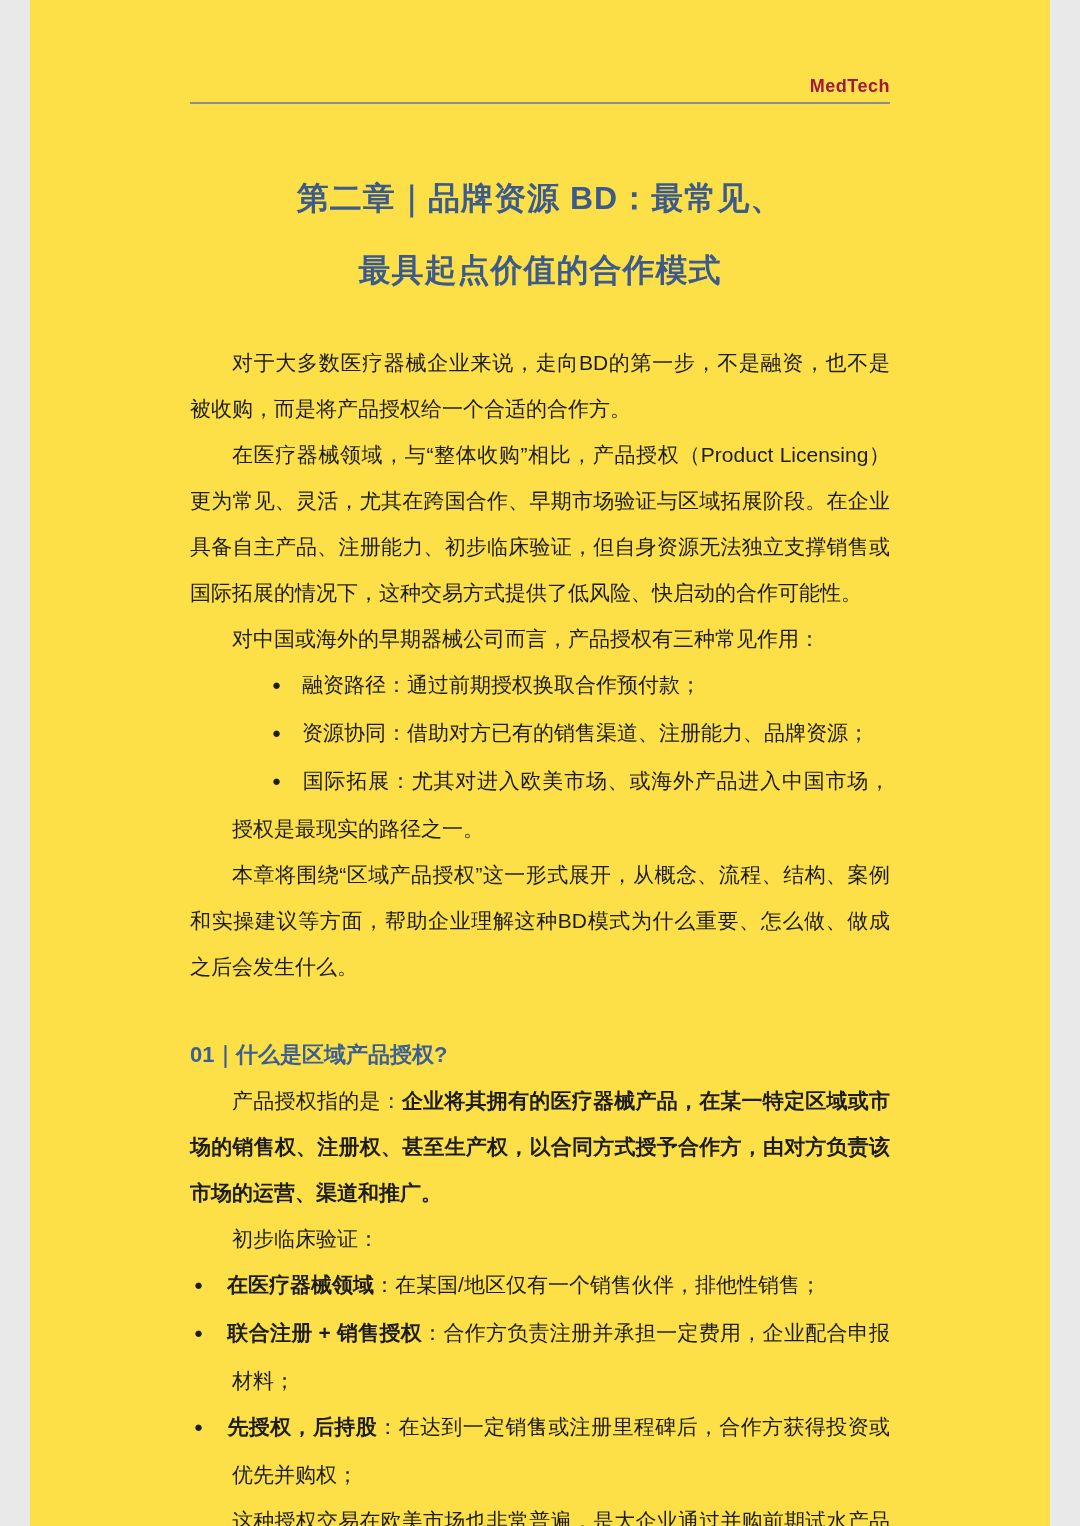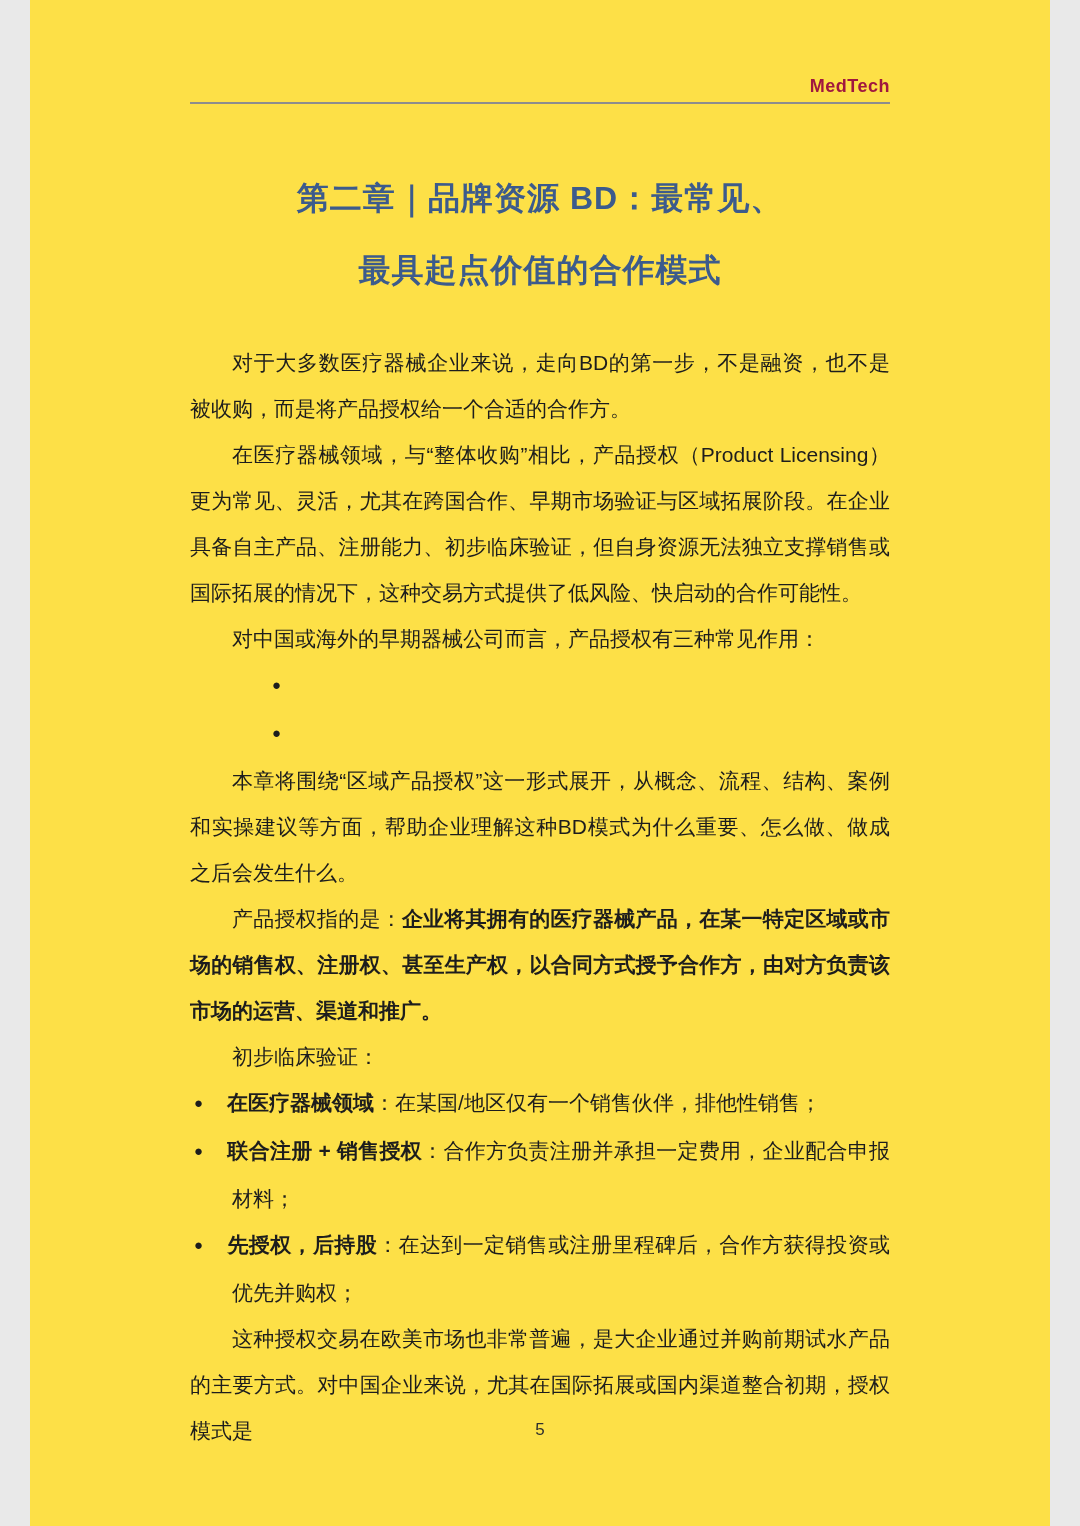--- a/index.html
+++ b/index.html
@@ -105,26 +105,28 @@
 
     <div class="body">
 
       <p class="para ind">对于大多数医疗器械企业来说，走向BD的第一步，不是融资，也不是被收购，而是将产品授权给一个合适的合作方。</p>
 
       <p class="para ind">在医疗器械领域，与“整体收购”相比，产品授权（Product Licensing）更为常见、灵活，尤其在跨国合作、早期市场验证与区域拓展阶段。在企业具备自主产品、注册能力、初步临床验证，但自身资源无法独立支撑销售或国际拓展的情况下，这种交易方式提供了低风险、快启动的合作可能性。</p>
 
       <p class="para ind">对中国或海外的早期器械公司而言，产品授权有三种常见作用：</p>
 
       <ul class="bullets bullets-inner">
-        <li><span class="mk"></span></li>
-        <li><span class="mk"></span></li>
+        <li><span class="mk"></span><span>融资路径：通过前期授权换取合作预付款；</span></li>
+        <li><span class="mk"></span><span>资源协同：借助对方已有的销售渠道、注册能力、品牌资源；</span></li>
+        <li><span class="mk"></span><span>国际拓展：尤其对进入欧美市场、或海外产品进入中国市场，授权是最现实的路径之一。</span></li>
       </ul>
 
       <p class="para ind">本章将围绕“区域产品授权”这一形式展开，从概念、流程、结构、案例和实操建议等方面，帮助企业理解这种BD模式为什么重要、怎么做、做成之后会发生什么。</p>
 
+      <h2 class="sec-heading">01｜什么是区域产品授权?</h2>
 
       <p class="para ind"><span>产品授权指的是：</span><span class="b">企业将其拥有的医疗器械产品，在某一特定区域或市场的销售权、注册权、甚至生产权，以合同方式授予合作方，由对方负责该市场的运营、渠道和推广。</span></p>
 
       <p class="para ind">初步临床验证：</p>
 
       <ul class="bullets bullets-outer">
         <li><span class="mk"></span><span class="b">在医疗器械领域</span><span>：在某国/地区仅有一个销售伙伴，排他性销售；</span></li>
         <li><span class="mk"></span><span class="b">联合注册 + 销售授权</span><span>：合作方负责注册并承担一定费用，企业配合申报材料；</span></li>
         <li><span class="mk"></span><span class="b">先授权，后持股</span><span>：在达到一定销售或注册里程碑后，合作方获得投资或优先并购权；</span></li>
       </ul>

